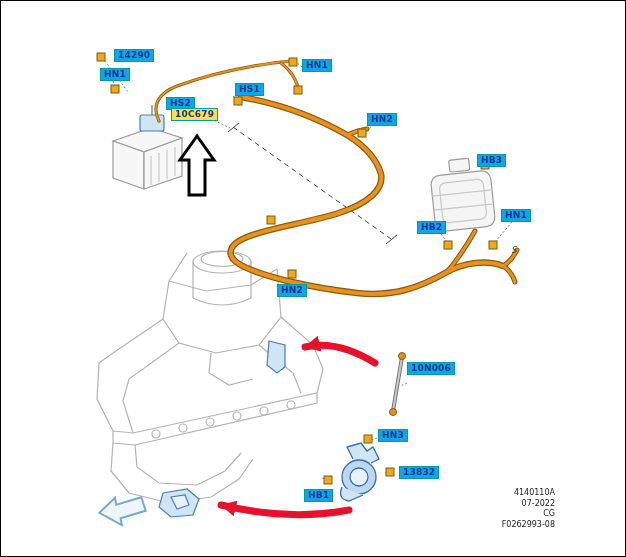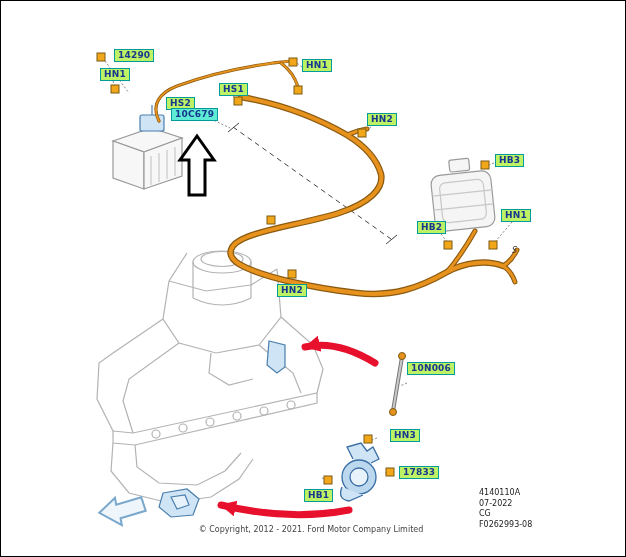--- a/index.html
+++ b/index.html
@@ -4,27 +4,27 @@
 <style>
   html,body { margin:0; padding:0; background:#e9e9e9; }
   .stage {
     position:relative; width:626px; height:557px; background:#ffffff;
     border:1px solid #000; box-sizing:border-box; overflow:hidden;
     font-family:"DejaVu Sans", sans-serif;
   }
   .artwork { position:absolute; left:0; top:0; width:626px; height:557px; }
   .callout {
     position:absolute; font-size:9px; font-weight:bold; line-height:11px;
-    color:#16388E; background:#bef264; border:1px solid #009B9B;
+    color:#16388E; background:#0ea5e9; border:1px solid #009B9B;
     padding:0 3px; height:13px; box-sizing:border-box; white-space:nowrap;
     letter-spacing:0.2px;
   }
-  .callout.highlight { background:#5eead4; }
+  .callout.highlight { background:#fde047; }
   .footer-block {
-    position:absolute; left:478px; top:487px; width:76px; text-align:left;
+    position:absolute; left:478px; top:487px; width:76px; text-align:right;
     font-size:8px; line-height:10.5px; color:#222;
   }
   .copyright {
     position:absolute; left:150px; top:524px; width:320px; text-align:center;
     font-size:8px; color:#444;
   }
 </style>
 </head>
 <body>
 
@@ -164,34 +164,33 @@
       <path d="M374,362 C348,346 326,341 304,346" marker-end="url(#redhead)"></path>
       <path d="M348,509 C306,517 262,514 220,504" marker-end="url(#redhead)"></path>
     </g>
 
     <text x="511" y="252" font-size="8" font-style="italic" fill="#333">S</text>
   </svg>
 
   <div class="callout" style="left:113px;top:48px">14290</div>
   <div class="callout" style="left:99px;top:67px">HN1</div>
   <div class="callout" style="left:165px;top:96px">HS2</div>
-  <div class="callout" style="left:218px;top:82px">HS1</div>
+  <div class="callout" style="left:234px;top:82px">HS1</div>
   <div class="callout" style="left:301px;top:58px">HN1</div>
   <div class="callout" style="left:366px;top:112px">HN2</div>
-  <div class="callout" style="left:494px;top:153px">HB3</div>
+  <div class="callout" style="left:476px;top:153px">HB3</div>
   <div class="callout" style="left:416px;top:220px">HB2</div>
   <div class="callout" style="left:500px;top:208px">HN1</div>
   <div class="callout" style="left:276px;top:283px">HN2</div>
   <div class="callout highlight" style="left:170px;top:107px">10C679</div>
   <div class="callout" style="left:406px;top:361px">10N006</div>
-  <div class="callout" style="left:389px;top:428px">HN3</div>
+  <div class="callout" style="left:377px;top:428px">HN3</div>
   <div class="callout" style="left:303px;top:488px">HB1</div>
-  <div class="callout" style="left:398px;top:465px">17833</div>
+  <div class="callout" style="left:398px;top:465px">13832</div>
 
   <div class="footer-block">
     <div>4140110A</div>
     <div>07-2022</div>
     <div>CG</div>
     <div>F0262993-08</div>
   </div>
 
-  <div class="copyright">© Copyright, 2012 - 2021. Ford Motor Company Limited</div>
 </div>
 
 </body></html>

